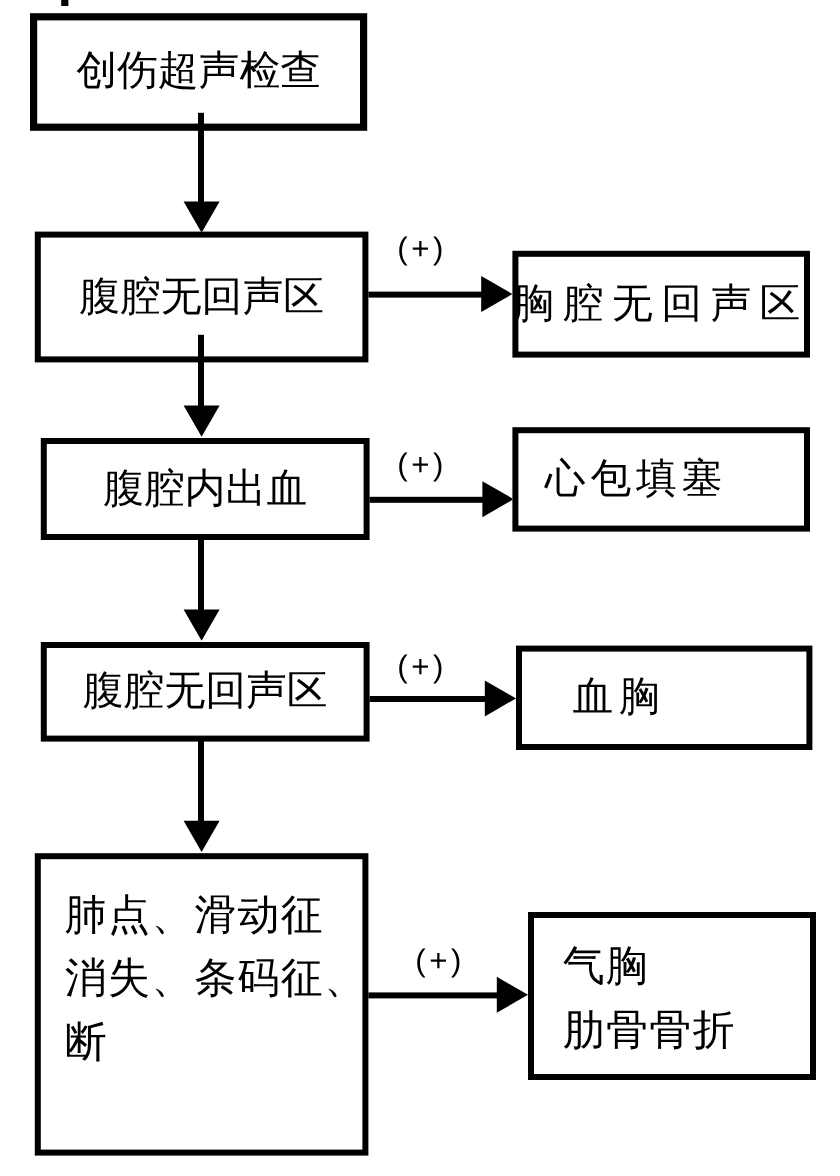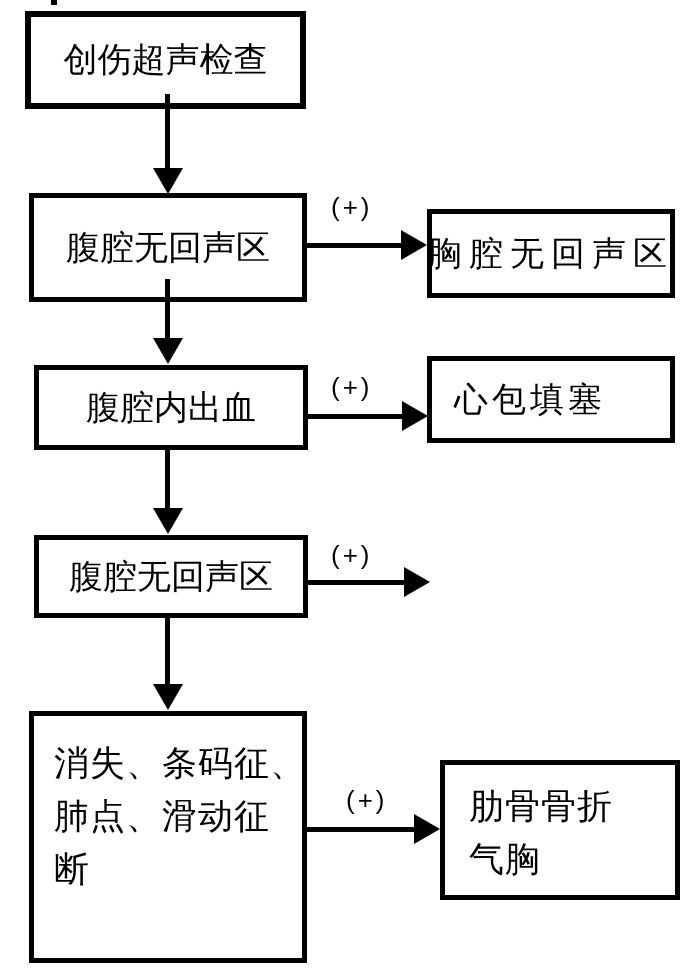--- a/index.html
+++ b/index.html
@@ -122,30 +122,33 @@
 
   <div class="vline" id="v3"></div>
   <div class="varrow" id="va3"></div>
 
   <div class="node flex-center" id="box-thorax">
     <span>腹腔无回声区</span>
   </div>
   <div class="plus" id="p3">(+)</div>
   <div class="hline" id="h3"></div>
   <div class="harrow" id="ha3"></div>
+  <div class="node flex-center" id="box-thorax-result">
+    <span>血胸</span>
+  </div>
 
   <div class="vline" id="v4"></div>
   <div class="varrow" id="va4"></div>
 
   <div class="node" id="box-lung">
+    <div>肺点、滑动征</div>
     <div>消失、条码征、</div>
-    <div>肺点、滑动征</div>
     <div>断</div>
   </div>
   <div class="plus" id="p4">(+)</div>
   <div class="hline" id="h4"></div>
   <div class="harrow" id="ha4"></div>
   <div class="node" id="box-pneumo-result">
+    <div>气胸</div>
     <div>肋骨骨折</div>
-    <div>气胸</div>
   </div>
 
 </div>
 
 </body></html>

